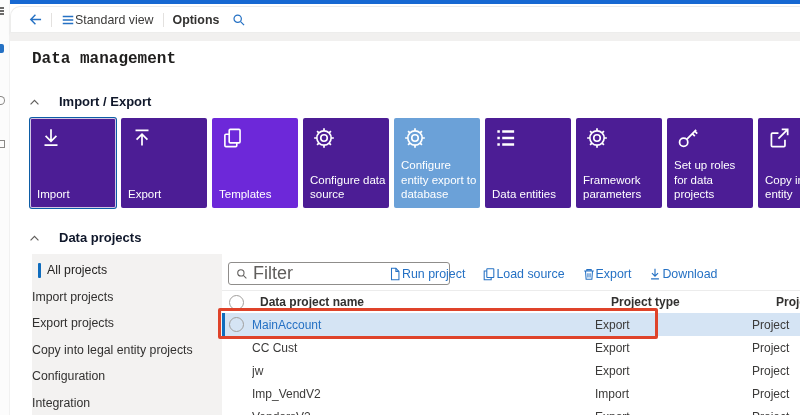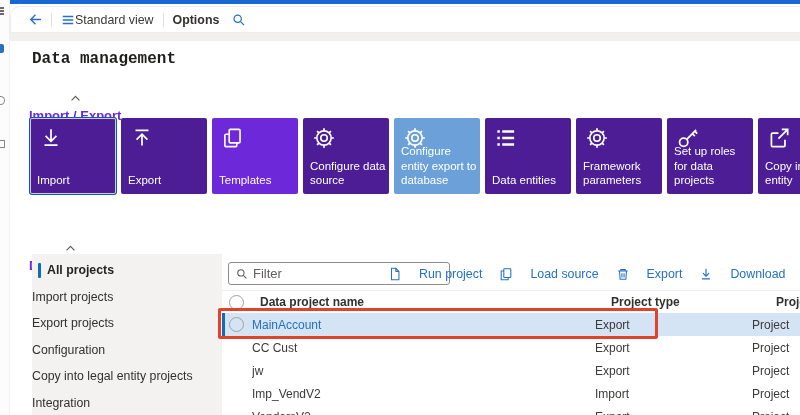--- a/index.html
+++ b/index.html
@@ -19,48 +19,48 @@
              border:1px solid #ededec; border-right:none; border-radius:10px 0 0 0;
              box-shadow:0 2px 3px rgba(0,0,0,.05); display:flex; align-items:center; padding-left:16px; }
   #cmd-bar .divider { width:1px; height:14px; background:#e3e1df; margin:0 9px; }
   .cmd-item { display:flex; align-items:center; font-size:12.4px; color:#3b3a39; cursor:default; }
   .cmd-item.bold { font-weight:700; color:#323130; }
   .accent { color:#2571c4; }
   #band { position:absolute; left:10px; top:33px; width:790px; height:8px; background:#f1f0ef; }
 
   
   #page-title { position:absolute; left:32px; top:50px; font-size:16px; font-weight:700; color:#1f1e1d;font-family:Liberation Mono, monospace; }
-  .section-hd { position:absolute; display:flex; align-items:center; gap:6px; font-size:13px; font-weight:700; color:#6d28d9;flex-direction:column; }
+  .section-hd { position:absolute; display:flex; align-items:center; gap:19px; font-size:13px; font-weight:700; color:#0f172a; }
   #sec-import { left:29px; top:94px; }
-  #sec-projects { left:29px; top:244px;align-items:center; }
+  #sec-projects { left:29px; top:230px;align-items:center; }
   .chev { color:#605e5c; }
 
   
   #tiles { position:absolute; left:30px; top:118px; display:flex; gap:5px; width:770px; }
-  .tile { position:relative; flex:0 0 86px; width:86px; height:76px; border-radius:2px; color:#fff; cursor:pointer; }
+  .tile { position:relative; flex:0 0 86px; width:86px; height:90px; border-radius:2px; color:#fff; cursor:pointer; }
   .tile.primary { background:#4c1d95; }
   .tile.mid     { background:#6d28d9; }
   .tile.light   { background:#6ba1d8; }
   .tile.focused { box-shadow:0 0 0 1px #0c5da6, inset 0 0 0 1px rgba(255,255,255,.75); }
   .tile .tile-icon { position:absolute; left:8px; top:7px; width:26px; height:26px; }
   .tile .tile-label { position:absolute; left:7px; right:2px; bottom:6px; font-size:11.5px; line-height:1.28; }
 
   
   #sidebar { position:absolute; left:32px; top:254px; width:190px; height:161px; background:#f3f2f1; padding-top:3px; overflow:hidden; }
   .side-item { height:26.5px; display:flex; align-items:center; font-size:12.3px; color:#323130; cursor:pointer; }
-  .side-item.selected { padding-left:6px; color:#252423;font-weight:bold; }
+  .side-item.selected { padding-left:6px; color:#252423; }
   .side-item .sel-bar { width:3px; height:15px; background:#0f6cbd; margin-right:6px; border-radius:1px; }
 
   
   #filter-box { position:absolute; left:228px; top:262px; width:222px; height:23px; border:1px solid #8f8d8b; border-radius:3px;
                 display:flex; align-items:center; gap:5px; padding:0 7px; background:#fff; }
-  #filter-box input { border:none; outline:none; width:100%; font-family:inherit; font-size:13px; color:#323130; background:transparent; }
+  #filter-box input { border:none; outline:none; width:100%; font-family:inherit; font-size:18px; color:#323130; background:transparent; }
   #filter-box input::placeholder { color:#605e5c; }
   #actions { position:absolute; left:388px; top:262px; height:23px; display:flex; align-items:center; gap:17px; }
-  .action-btn { display:flex; gap:17px; font-size:12.4px; color:#2571c4; cursor:pointer; white-space:nowrap; }
+  .action-btn { display:flex; gap:0; font-size:12.4px; color:#2571c4; cursor:pointer; white-space:nowrap; }
 
   
   #grid { position:absolute; left:222px; top:290px; right:0; bottom:0; overflow:hidden; }
   .g-row { display:flex; align-items:center; height:23px; position:relative; }
   .g-row.header { border-top:1px solid #ececec; font-weight:700; color:#323130;gap:8px; }
   .c0 { flex:0 0 30px; display:flex; align-items:center; padding-left:7px; }
   .c1 { flex:0 0 343px; padding-left:0; }
   .c2 { flex:0 0 157px; }
   .c3 { flex:1 1 auto; white-space:nowrap; overflow:hidden; }
   .g-row { font-size:12px; color:#3b3a39; }
@@ -253,24 +253,24 @@
       <span class="sel-bar"></span>
       <span>All projects</span>
     </div>
     <div class="side-item">
         <span>Import projects</span>
       </div>
     <div class="side-item">
         <span>Export projects</span>
       </div>
     <div class="side-item">
+        <span>Copy into legal entity projects</span>
+      </div>
+    <div class="side-item">
         <span>Configuration</span>
-      </div>
-    <div class="side-item">
-        <span>Copy into legal entity projects</span>
       </div>
     <div class="side-item">
         <span>Integration</span>
       </div>
   </div>
 
   <div id="filter-box">
     <svg width="12" height="12" style="color:#605e5c;flex:0 0 auto">
         <use href="#i-search"></use>
       </svg>

